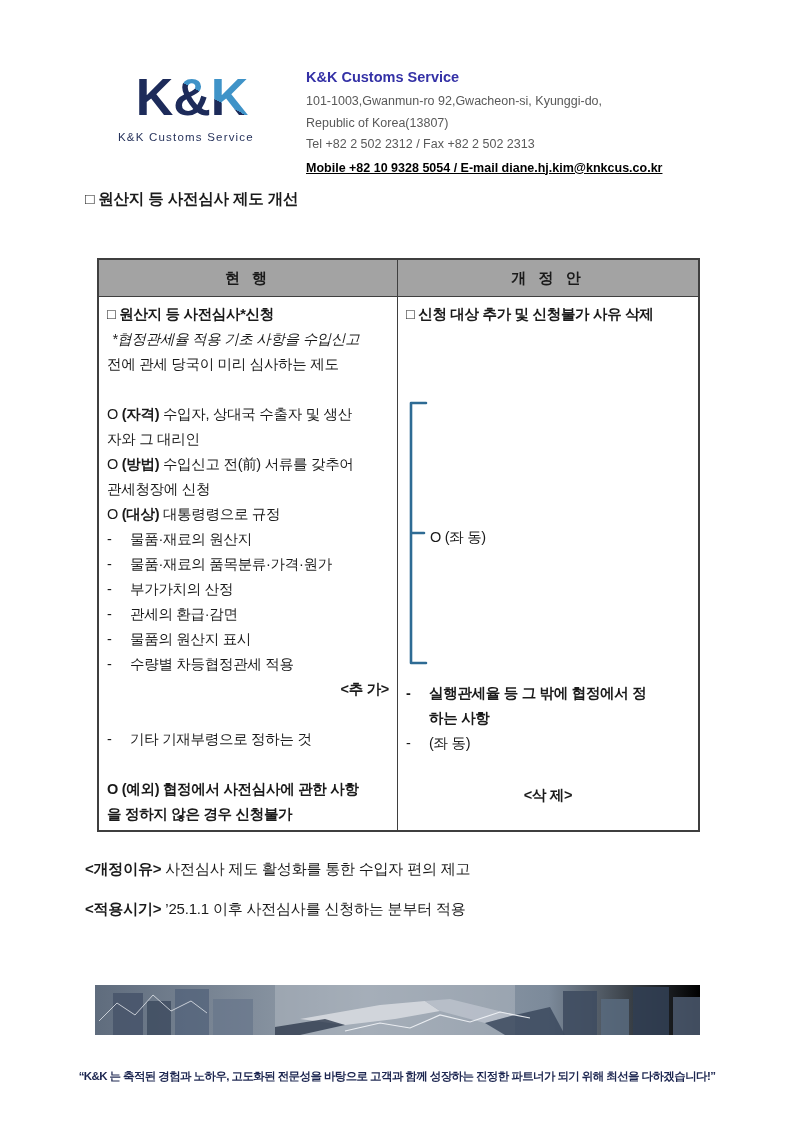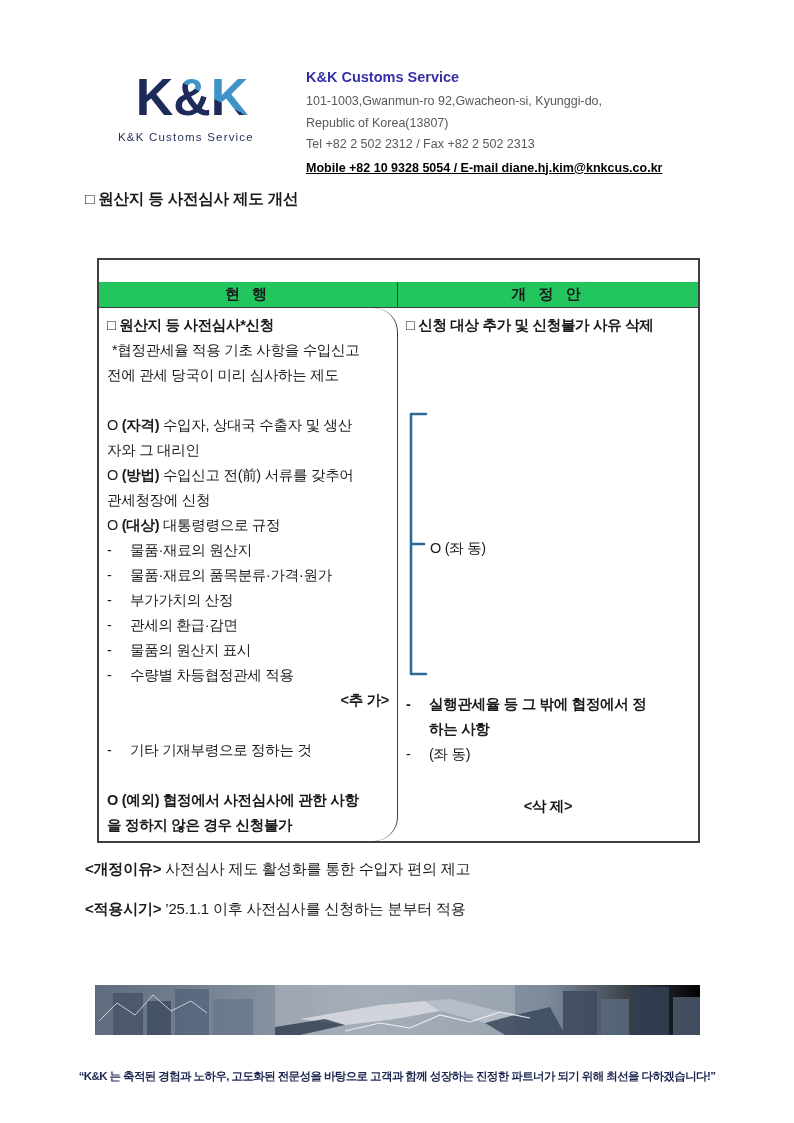--- a/index.html
+++ b/index.html
@@ -19,30 +19,30 @@
   .addr { color:#595959; font-size:12.5px; line-height:21.5px; white-space:nowrap; }
   .mobile-line { color:#000; font-weight:bold; font-size:12.5px; line-height:21.5px; text-decoration:underline; margin-top:2px; white-space:nowrap; }
 
   
   .section-title { position:absolute; top:189px; left:85px; font-size:15.5px; font-weight:bold; letter-spacing:-0.2px; }
   .sub-title { position:absolute; top:225px; left:110px; font-size:15.5px; letter-spacing:-0.2px; }
   .sub-title .b { font-weight:bold; }
 
   
   .cmp-table { position:absolute; top:258px; left:97px; width:603px; border:2px solid #3f3f3f; background:#fff; }
-  .t-head { display:flex; height:26px; background:#22c55e; border-bottom:1.5px solid #3f3f3f;margin-top:22px; }
+  .t-head { display:flex; height:37px; background:#a3a3a3; border-bottom:1.5px solid #3f3f3f; }
   .t-head .hc { display:flex; align-items:center; justify-content:center; font-weight:bold; font-size:15px; letter-spacing:4px; }
   .t-body { display:flex; height:533px; }
   .col-l { width:299px; border-right:1.2px solid #3f3f3f; }
   .col-r { flex:1; position:relative; }
-  .cell { padding:5px 8px; font-size:14.5px; line-height:25px; letter-spacing:-0.3px;border-radius:24px; }
+  .cell { padding:5px 8px; font-size:14.5px; line-height:25px; letter-spacing:-0.3px; }
   .ln { white-space:nowrap; }
   .ln .b { font-weight:bold;text-align:right; }
   .bold { font-weight:bold; }
-  .indent { padding-left:5px; }
+  .indent { padding-left:5px;font-style:italic; }
   .item { display:flex; }
   .dash { width:23px; flex:0 0 23px; }
   .center { text-align:right; }
   .sp { height:25px; }
 
   
   .brace { position:absolute; left:6px; top:104px; }
   .same-label { position:absolute; left:32px; top:228px; font-size:14.5px; }
   .added-block { position:absolute; left:8px; right:6px; top:384px; font-size:14.5px; line-height:25px; letter-spacing:-0.3px; }
   .delete-label { position:absolute; left:0; right:0; top:486px; text-align:center; font-weight:bold; font-size:14.5px; }

